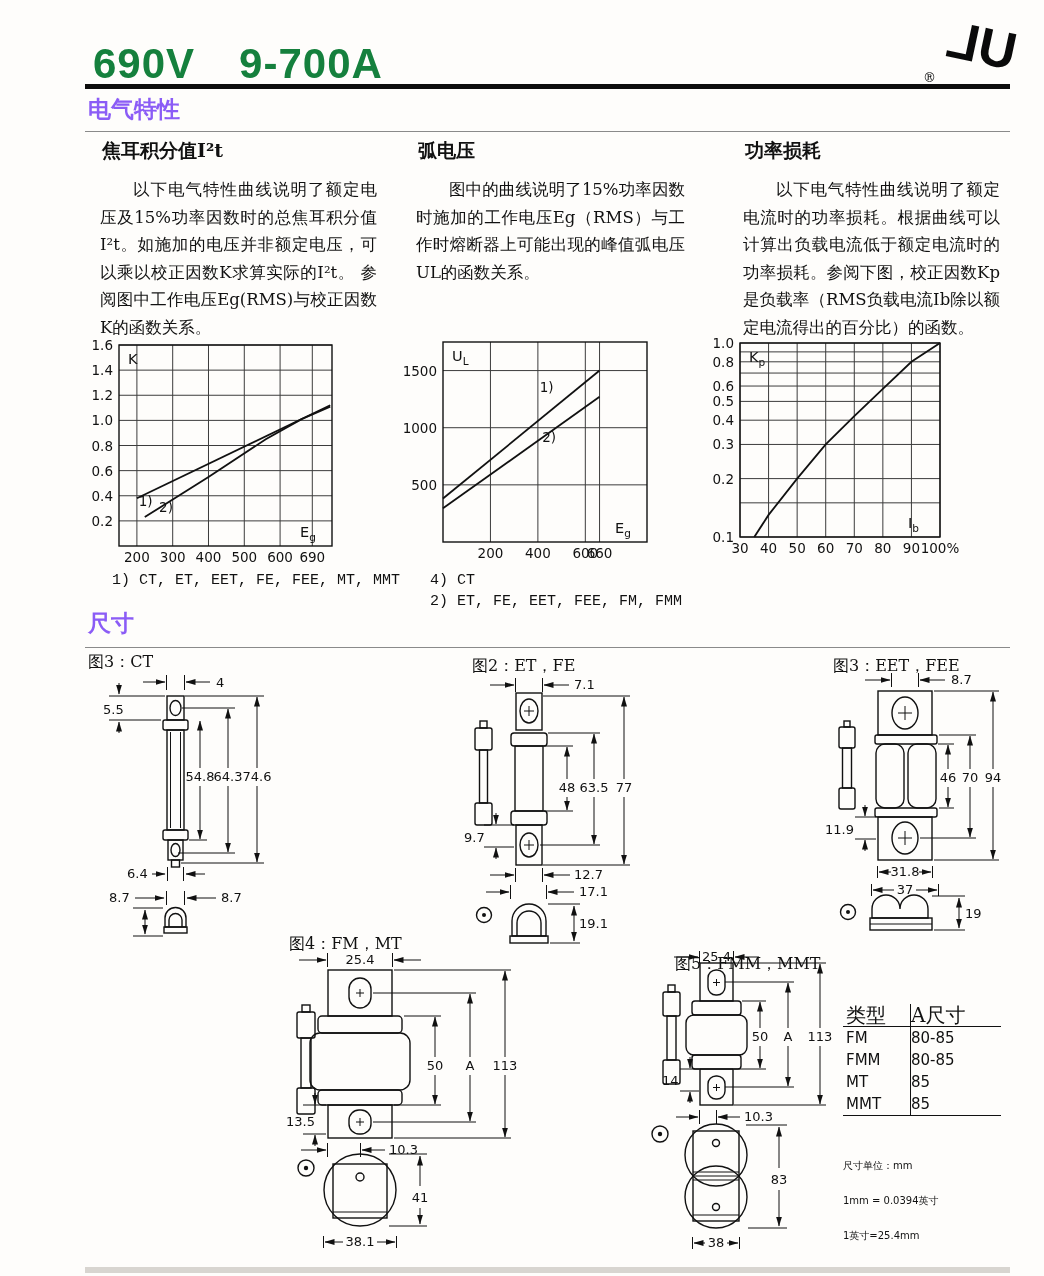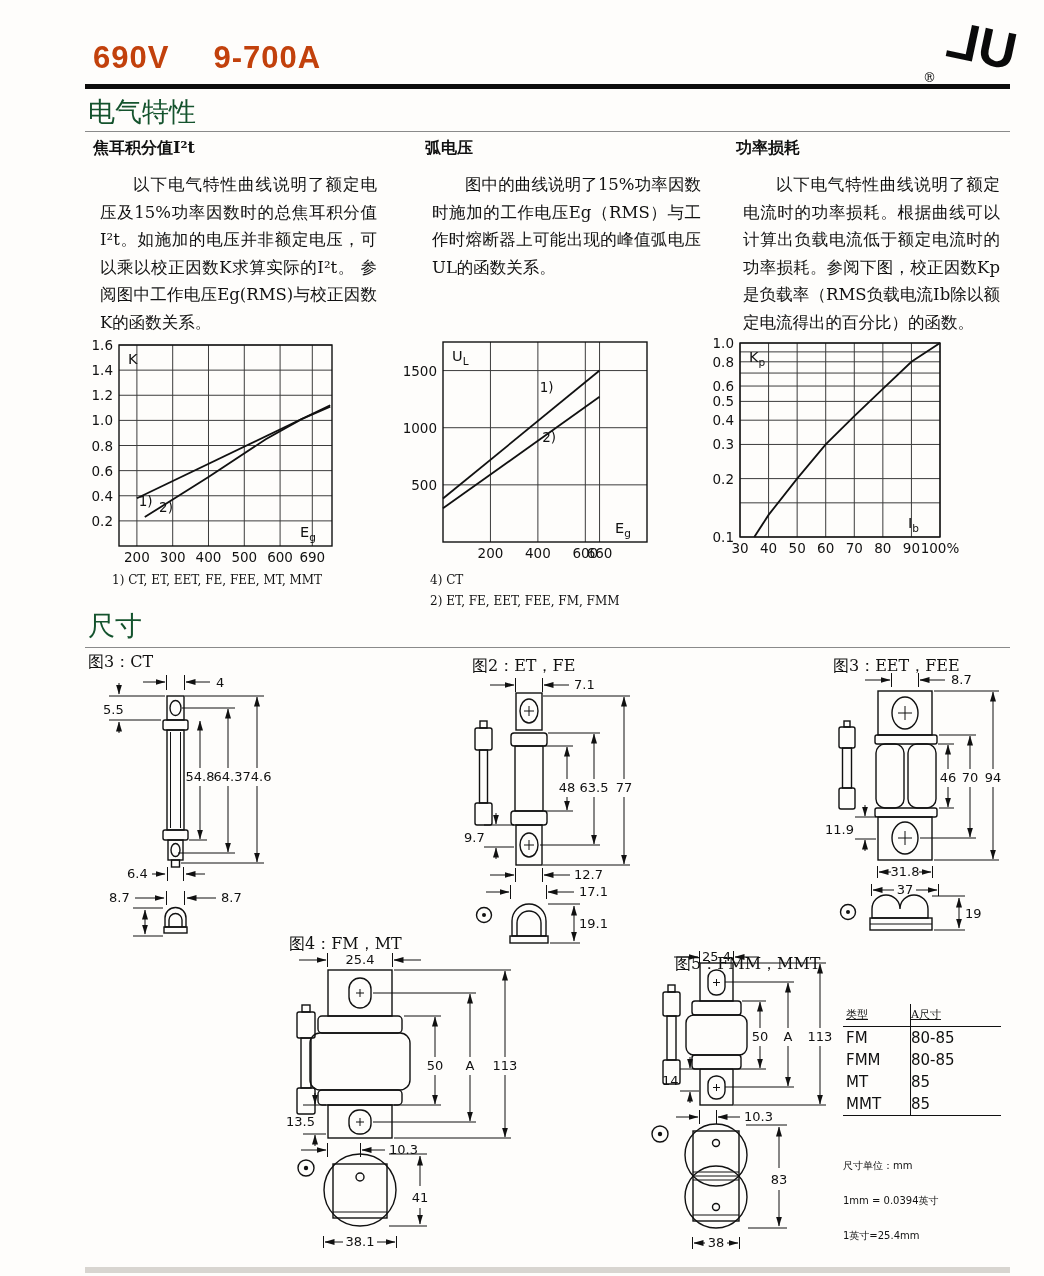--- a/index.html
+++ b/index.html
@@ -1,42 +1,42 @@
 <!DOCTYPE html>
 <html><head>
 <meta charset="utf-8">
 <style>
   html,body{margin:0;padding:0;background:#e9e9e9;}
   .page{position:relative;width:1044px;height:1276px;background:#fefdfb;color:#111;
         font-family:"DejaVu Serif","Liberation Serif",serif;overflow:hidden;margin:0 auto;}
   .abs{position:absolute;}
   .hdr{display:flex;gap:44px;font-family:"Liberation Sans",sans-serif;font-weight:800;
-       font-size:31px;letter-spacing:1px;color:#c2410c;}
+       font-size:42px;letter-spacing:1px;color:#15803d;}
   .rule-thick{background:#0d0d0d;height:5px;}
   .rule-thin{background:#8a8a8a;height:1px;}
-  .sec-title{font-size:27px;font-weight:normal;color:#14532d;}
-  .col h3{margin:0 0 12px 5px;font-size:16px;font-weight:bold;}
+  .sec-title{font-size:23px;font-weight:bold;color:#8b5cf6;}
+  .col h3{margin:0 0 12px 14px;font-size:19px;font-weight:bold;}
   .col p{margin:12px;font-size:16.5px;line-height:27.5px;text-indent:2em;text-align:justify;}
-  .legend div{font-size:12px;line-height:21px;white-space:nowrap;}
+  .legend div{font-size:15px;line-height:21px;white-space:nowrap;font-family:Liberation Mono, monospace;}
   .fig-cap{font-size:16px;white-space:nowrap;}
   .notes div{font-family:"DejaVu Sans","Liberation Sans",sans-serif;font-size:10px;line-height:35px;white-space:nowrap;}
   
   .cgrid{stroke:#3c3c3c;stroke-width:1;}
   .cbox{fill:none;stroke:#111;stroke-width:1.4;}
   .cline{fill:none;stroke:#111;stroke-width:1.8;}
   .ctick{font:13.5px "DejaVu Sans",sans-serif;fill:#111;}
   .caxis{font:14.5px "DejaVu Sans",sans-serif;fill:#111;}
   
   .f-ln{fill:none;stroke:#111;stroke-width:1.4;}
   .dm{stroke:#111;stroke-width:1;fill:none;}
   .dt{font:13px "DejaVu Sans",sans-serif;fill:#111;}
   
   .tbl{width:158px;border-bottom:1.5px solid #111;}
   .trow{display:flex;font-family:"DejaVu Sans",sans-serif;font-size:15px;line-height:22px;}
-  .trow.thead{font-family:"DejaVu Serif",serif;font-size:11px;border-bottom:1.5px solid #111;text-decoration:underline;}
+  .trow.thead{font-family:"DejaVu Serif",serif;font-size:20px;border-bottom:1.5px solid #111;}
   .tc1{width:64px;padding-left:3px;border-right:1.5px solid #111;}
   .tc2{flex:1;text-align:left;}
   .footer-bar{background:#d8d5d0;}
 </style>
 </head>
 <body>
 
 <svg width="0" height="0" style="position:absolute" aria-hidden="true">
   <defs>
     <marker id="ah" viewBox="0 0 10 6" refX="9.5" refY="3" markerWidth="10" markerHeight="6" orient="auto-start-reverse">
@@ -61,21 +61,21 @@
 
   <div class="abs rule-thick" style="left:85px;top:84px;width:925px"></div>
 
   <div class="abs sec-title" style="left:88px;top:94px">电气特性</div>
   <div class="abs rule-thin" style="left:85px;top:131px;width:925px"></div>
 
   <div class="abs col" style="left:88px;top:138px;width:301px">
     <h3>焦耳积分值I²t</h3>
     <p>以下电气特性曲线说明了额定电压及15%功率因数时的总焦耳积分值I²t。如施加的电压并非额定电压，可以乘以校正因数K求算实际的I²t。 参阅图中工作电压Eg(RMS)与校正因数K的函数关系。</p>
   </div>
-  <div class="abs col" style="left:420px;top:138px;width:293px">
+  <div class="abs col" style="left:404px;top:138px;width:293px">
     <h3>弧电压</h3>
     <p>图中的曲线说明了15%功率因数时施加的工作电压Eg（RMS）与工作时熔断器上可能出现的峰值弧电压UL的函数关系。</p>
   </div>
   <div class="abs col" style="left:731px;top:138px;width:281px">
     <h3>功率损耗</h3>
     <p>以下电气特性曲线说明了额定电流时的功率损耗。根据曲线可以计算出负载电流低于额定电流时的功率损耗。参阅下图，校正因数Kp是负载率（RMS负载电流Ib除以额定电流得出的百分比）的函数。</p>
   </div>
 
   <svg id="chart1" class="abs" style="left:88px;top:336px" width="252" height="237">
       <line x1="48.89915966386555" y1="9" x2="48.89915966386555" y2="210" class="cgrid"></line>

